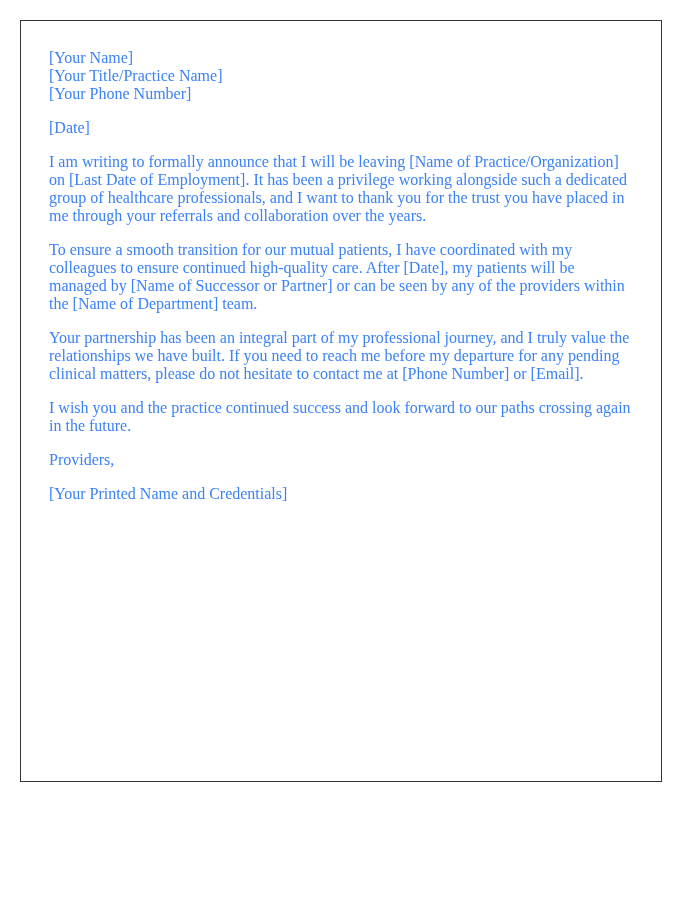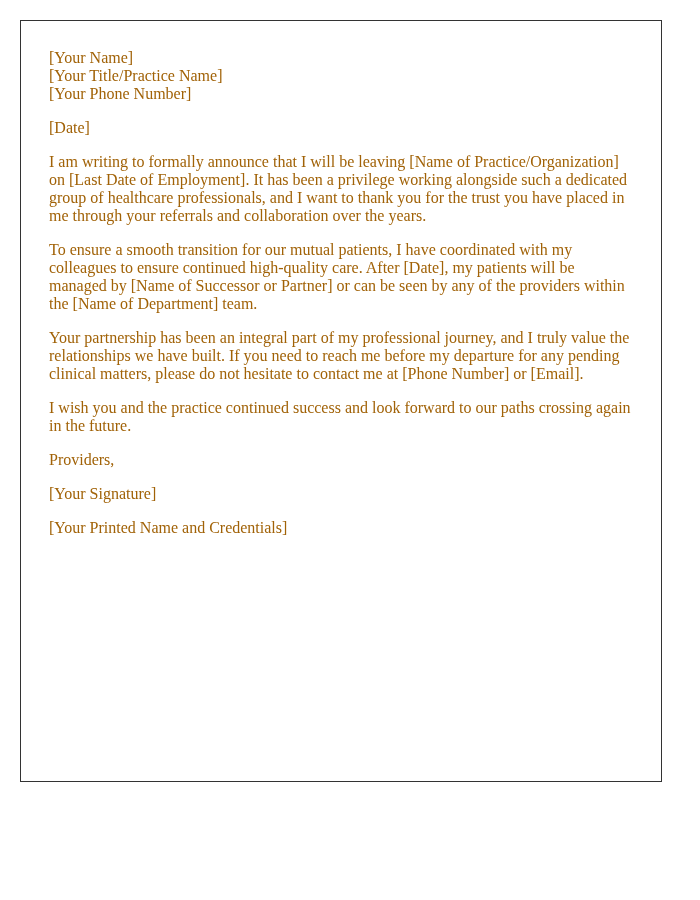--- a/index.html
+++ b/index.html
@@ -15,21 +15,21 @@
       left: 20px;
       top: 20px;
       width: 642px;
       height: 762px;
       box-sizing: border-box;
       border: 1px solid #333333;
       padding: 28px 28px 0 28px;
       font-family: "Liberation Serif", "DejaVu Serif", serif;
       font-size: 16px;
       line-height: 18px;
-      color: #a16207;
+      color: #3b82f6;
     }
     .block {
       margin: 0 0 16px 0;
     }
     .line {
       display: block;
     }
     p {
       margin: 0 0 16px 0;
     }
@@ -46,15 +46,14 @@
 
   <p>[Date]</p>
 
 
   <p>I am writing to formally announce that I will be leaving [Name of Practice/Organization] on [Last Date of Employment]. It has been a privilege working alongside such a dedicated group of healthcare professionals, and I want to thank you for the trust you have placed in me through your referrals and collaboration over the years.</p>
   <p>To ensure a smooth transition for our mutual patients, I have coordinated with my colleagues to ensure continued high-quality care. After [Date], my patients will be managed by [Name of Successor or Partner] or can be seen by any of the providers within the [Name of Department] team.</p>
   <p>Your partnership has been an integral part of my professional journey, and I truly value the relationships we have built. If you need to reach me before my departure for any pending clinical matters, please do not hesitate to contact me at [Phone Number] or [Email].</p>
   <p>I wish you and the practice continued success and look forward to our paths crossing again in the future.</p>
 
   <p>Providers,</p>
-  <p>[Your Signature]</p>
   <p>[Your Printed Name and Credentials]</p>
 </div>
 
 </body></html>

